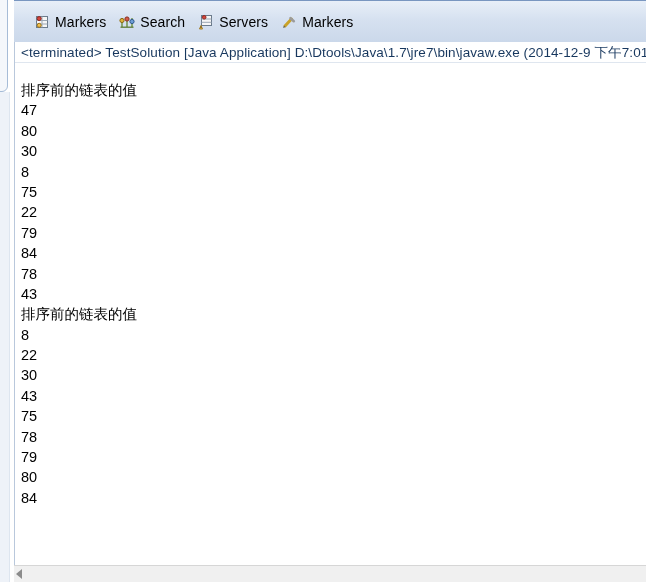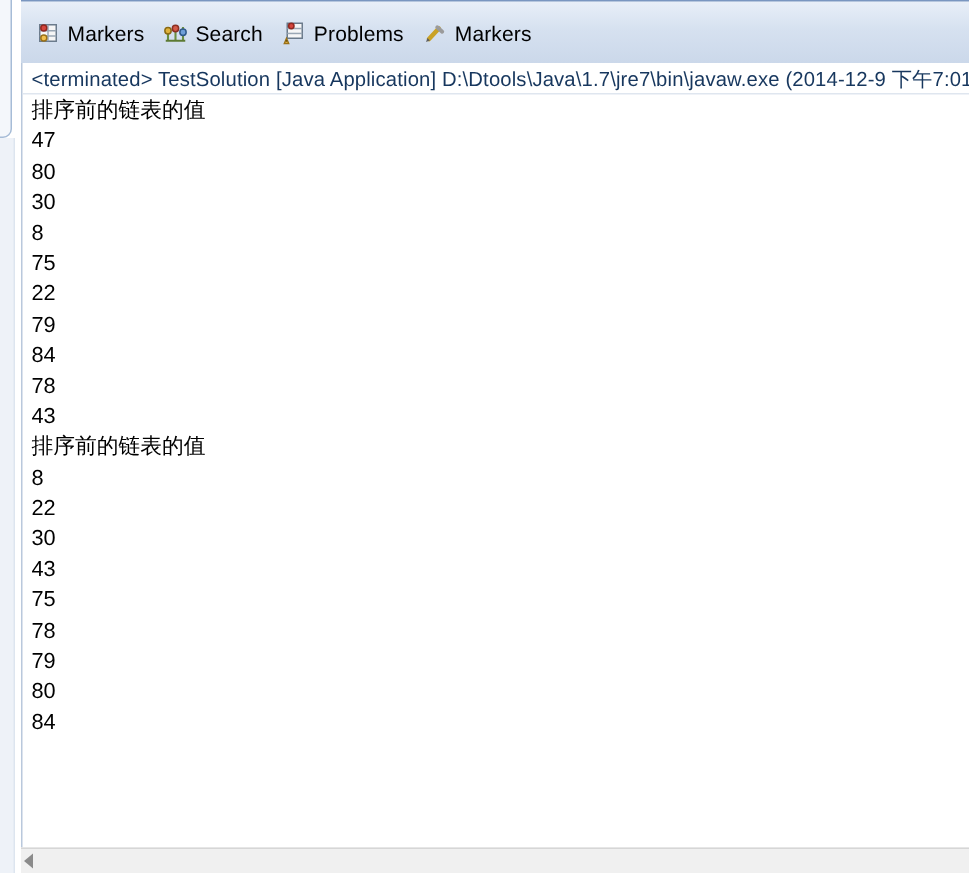--- a/index.html
+++ b/index.html
@@ -49,21 +49,21 @@
   .tabfolder {
     position: absolute;
     left: 14px; top: 0;
     width: 632px; height: 42px;
     background: linear-gradient(to bottom, #e8eff8 0%, #d6e1f0 45%, #cbd8ea 100%);
     border-top: 1px solid #7996c0;
     box-sizing: border-box;
   }
   .tabstrip {
     position: absolute;
-    left: 4px; top: 7px;
+    left: 14px; top: 7px;
     height: 35px;
     display: flex;
     align-items: flex-start;
     white-space: nowrap;
     text-align: center;
   }
   .tab {
     display: flex;
     align-items: center;
     height: 27px;
@@ -124,21 +124,21 @@
     letter-spacing: 0.1px;
   }
   .term-sep {
     position: absolute;
     left: 0; top: 20px;
     width: 632px; height: 1px;
     background: #dfe6ef;
   }
   .out {
     position: absolute;
-    left: 6px; top: 22px;
+    left: 6px; top: 38px;
     width: 620px;
   }
   .out-line {
     font-size: 14.5px;
     line-height: 20.4px;
     color: #000000;
     white-space: pre;
     height: 20.4px;
   }
 
@@ -208,21 +208,21 @@
         <span class="ticon">
           <svg width="16" height="16" viewBox="0 0 16 16">
             <rect x="3.5" y="1.5" width="10" height="10" fill="#f6f6f6" stroke="#6b7b8c"></rect>
             <line x1="3.5" y1="5" x2="13.5" y2="5" stroke="#9aa7b4"></line>
             <line x1="3.5" y1="8.3" x2="13.5" y2="8.3" stroke="#9aa7b4"></line>
             <circle cx="6.2" cy="3.3" r="1.8" fill="#d6453d" stroke="#8f2820"></circle>
             <polygon points="4.5,15 1.5,15 3,11.5" fill="#f2c14e" stroke="#9a7118" stroke-width="0.9"></polygon>
             <line x1="3" y1="12.8" x2="3" y2="13.8" stroke="#5a4208"></line>
           </svg>
         </span>
-        <span class="tab-label">Problems</span>
+        <span class="tab-label">Servers</span>
       </div>
 
 
       <div class="tab">
         <span class="ticon">
           <svg width="16" height="16" viewBox="0 0 16 16">
             <line x1="4" y1="12" x2="10.5" y2="5" stroke="#c9a227" stroke-width="3" stroke-linecap="round"></line>
             <line x1="9.5" y1="4.2" x2="12.8" y2="7.2" stroke="#9b9b9b" stroke-width="2.6" stroke-linecap="round"></line>
             <polygon points="2,14 4.6,13 3,11.4" fill="#5f5f5f"></polygon>
           </svg>

